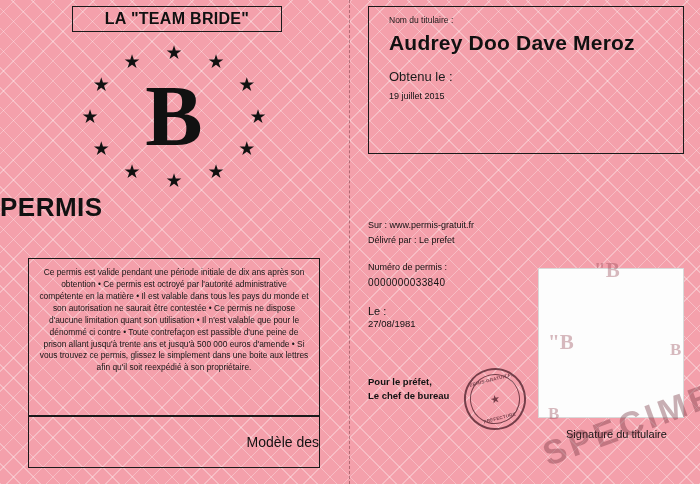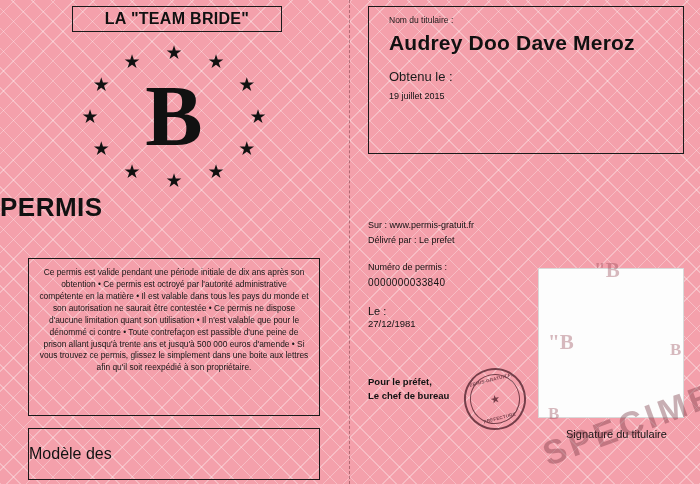--- a/index.html
+++ b/index.html
@@ -57,24 +57,24 @@
     letter-spacing: .5px;
   }
   .legal-box {
     position: absolute; left: 28px; top: 258px; width: 292px; height: 158px;
     border: 1px solid #1a1a1a;
     padding: 8px 10px;
     font-size: 8.4px; line-height: 1.42; color: #161616;
     text-align: center;
   }
   .model-box {
-    position: absolute; left: 28px; top: 428px; width: 292px; height: 52px;
-    border: 1px solid #1a1a1a;
-    display: flex; flex-direction: column; align-items: flex-start; justify-content: center;
-    font-size: 16px; color: #111; line-height: 1.5;
+    position: absolute; left: 28px; top: 416px; width: 292px; height: 52px;
+    border: 1px solid #1a1a1a;
+    display: flex; flex-direction: column; align-items: flex-end; justify-content: center;
+    font-size: 14px; color: #111; line-height: 1.5;
   }
 
   
   .holder-box {
     position: absolute; left: 16px; top: 6px; width: 316px; height: 148px;
     border: 1px solid #1a1a1a;
     padding: 8px 20px;
   }
   .lbl { font-size: 8.5px; color: #1a1a1a; }
   .holder-name {
@@ -188,21 +188,21 @@
     </div>
 
     <div class="issuer">
       <div>Sur : www.permis-gratuit.fr</div>
       <div>Délivré par : Le prefet</div>
     </div>
 
     <div class="num-label">Numéro de permis :</div>
     <div class="num-value">0000000033840</div>
     <div class="le-label">Le :</div>
-    <div class="le-value">27/12/1981</div>
+    <div class="le-value">27/08/1981</div>
 
     <div class="prefet">
       <div>Pour le préfet,</div>
       <div>Le chef de bureau</div>
     </div>
 
     <div class="photo-box"></div>
 
     <div class="ghost" style="left:242px; top:258px; font-size:21px;">"B</div>
     <div class="ghost" style="left:196px; top:330px; font-size:21px;">"B</div>

